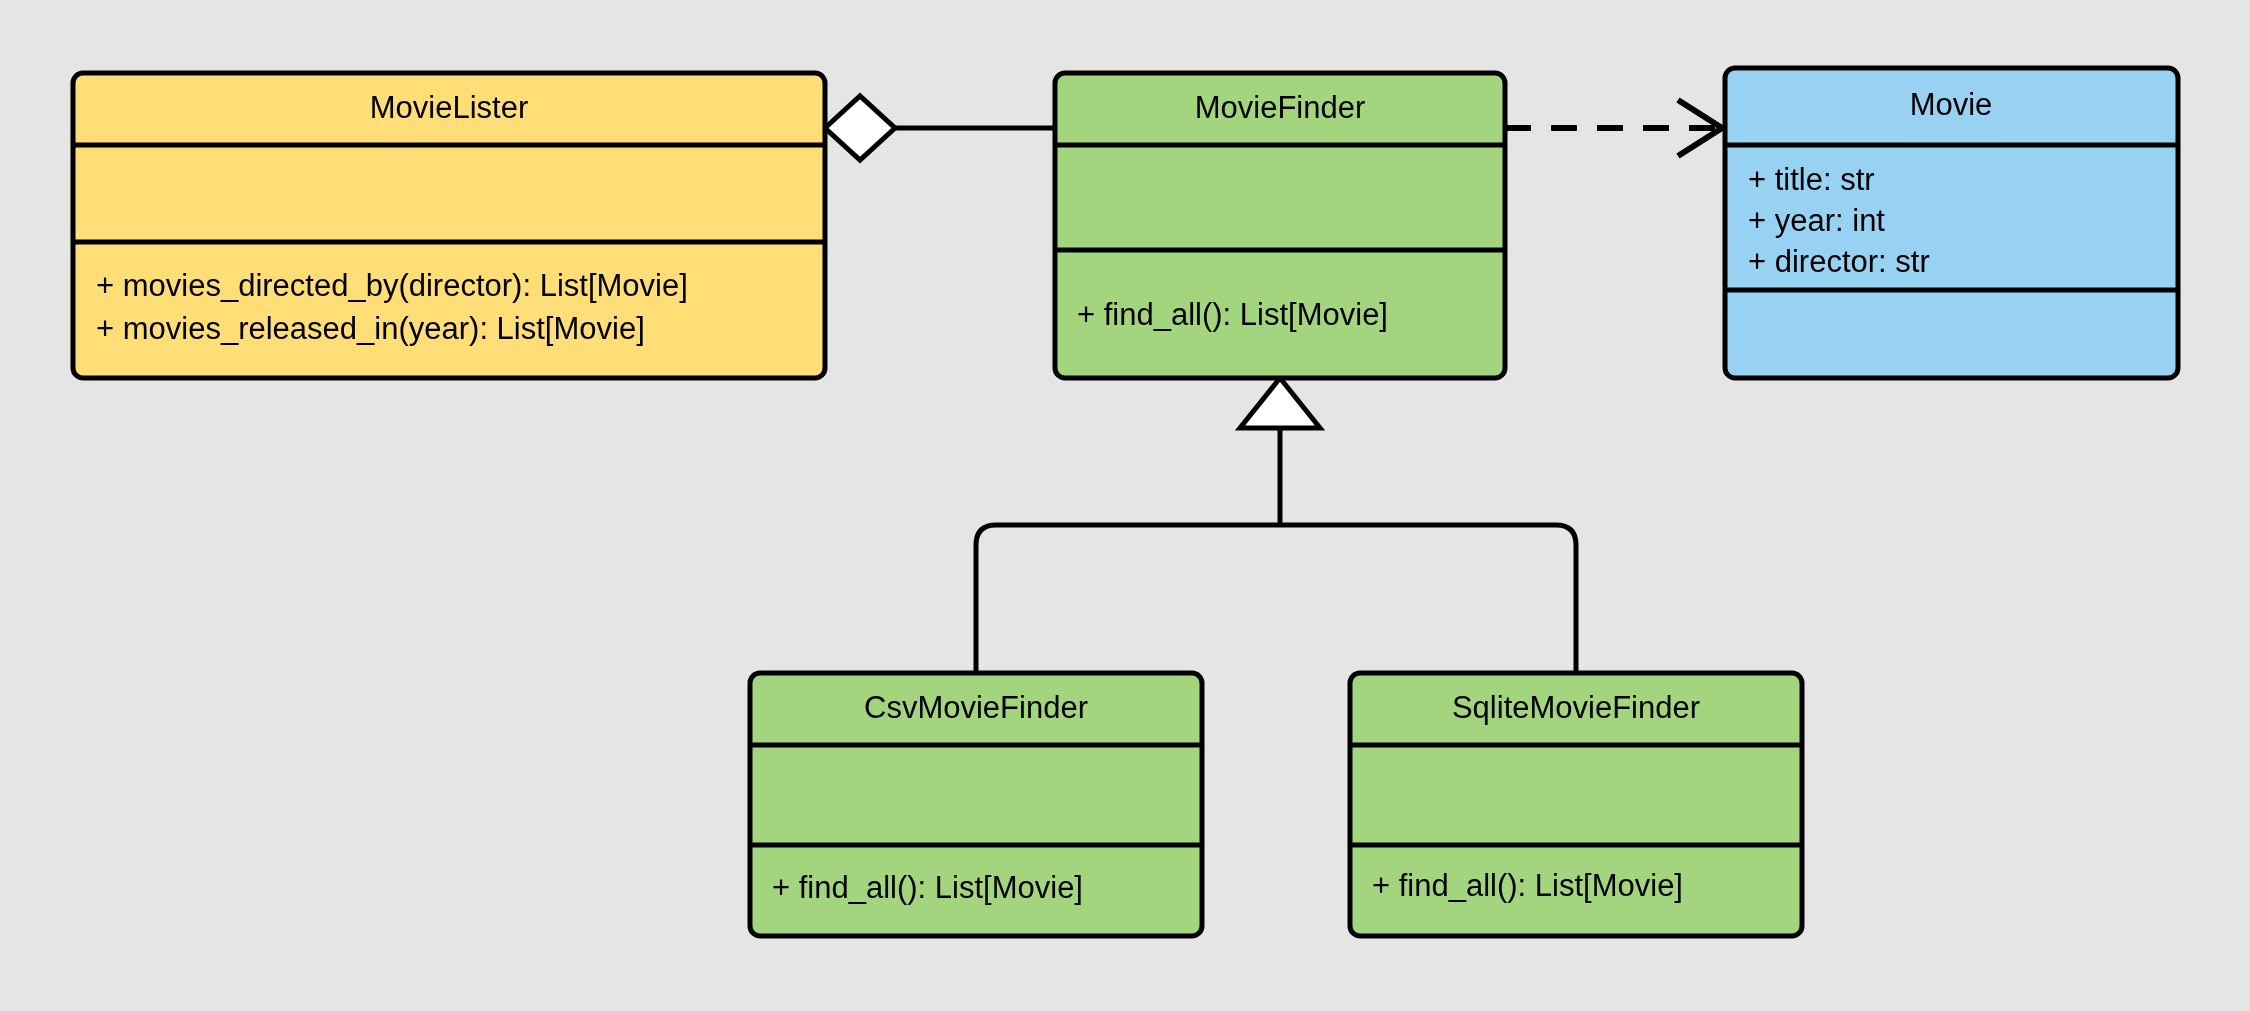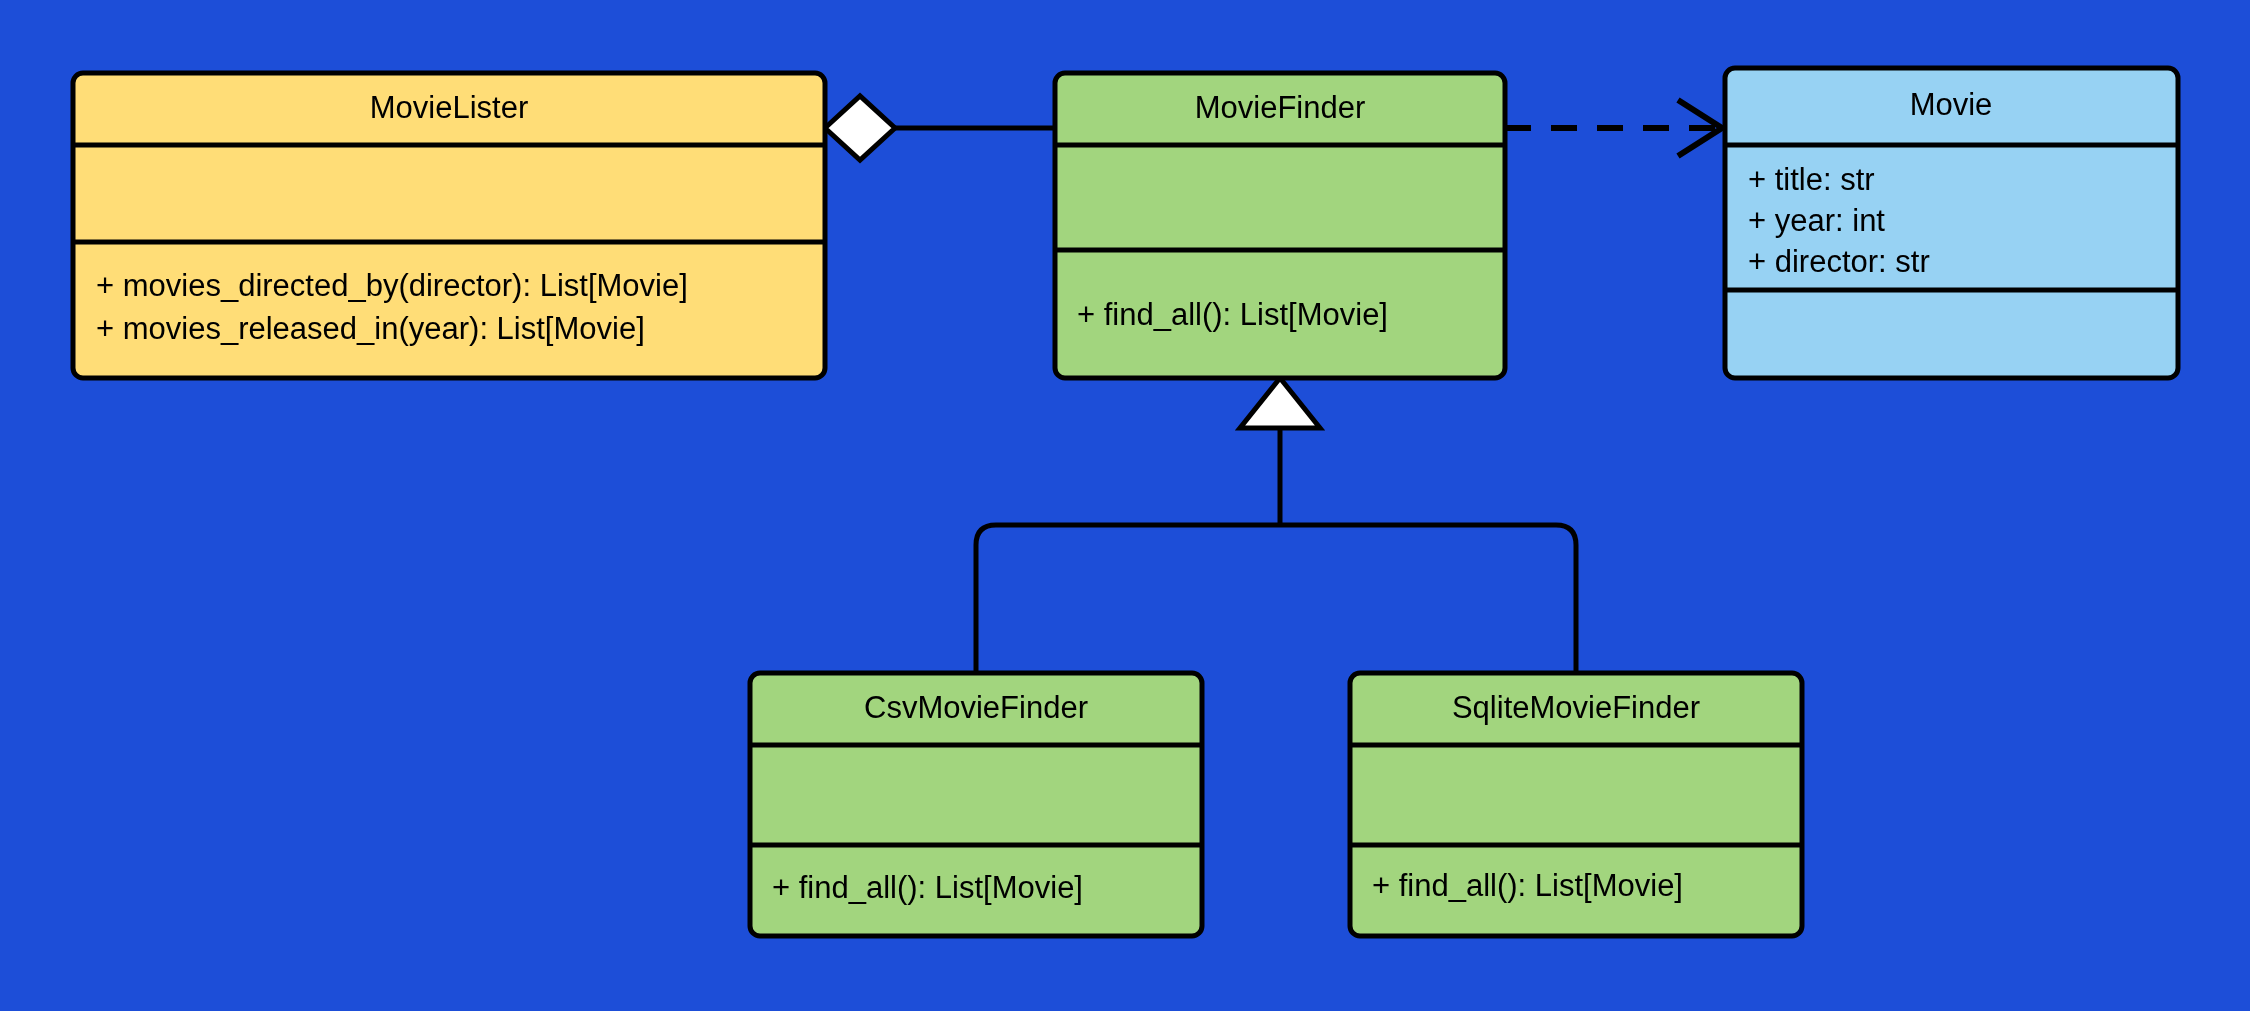--- a/index.html
+++ b/index.html
@@ -10,21 +10,21 @@
   body {
     width: 2250px;
     height: 1011px;
     font-family: "Liberation Sans", sans-serif;
     overflow: hidden;
   }
   #diagram-root {
     position: relative;
     width: 2250px;
     height: 1011px;
-    background: #1d4ed8;
+    background: #e5e5e5;
   }
   svg.uml-canvas {
     display: block;
     width: 2250px;
     height: 1011px;
   }
   .cls-box {
     stroke: #000000;
     stroke-width: 5;
   }

